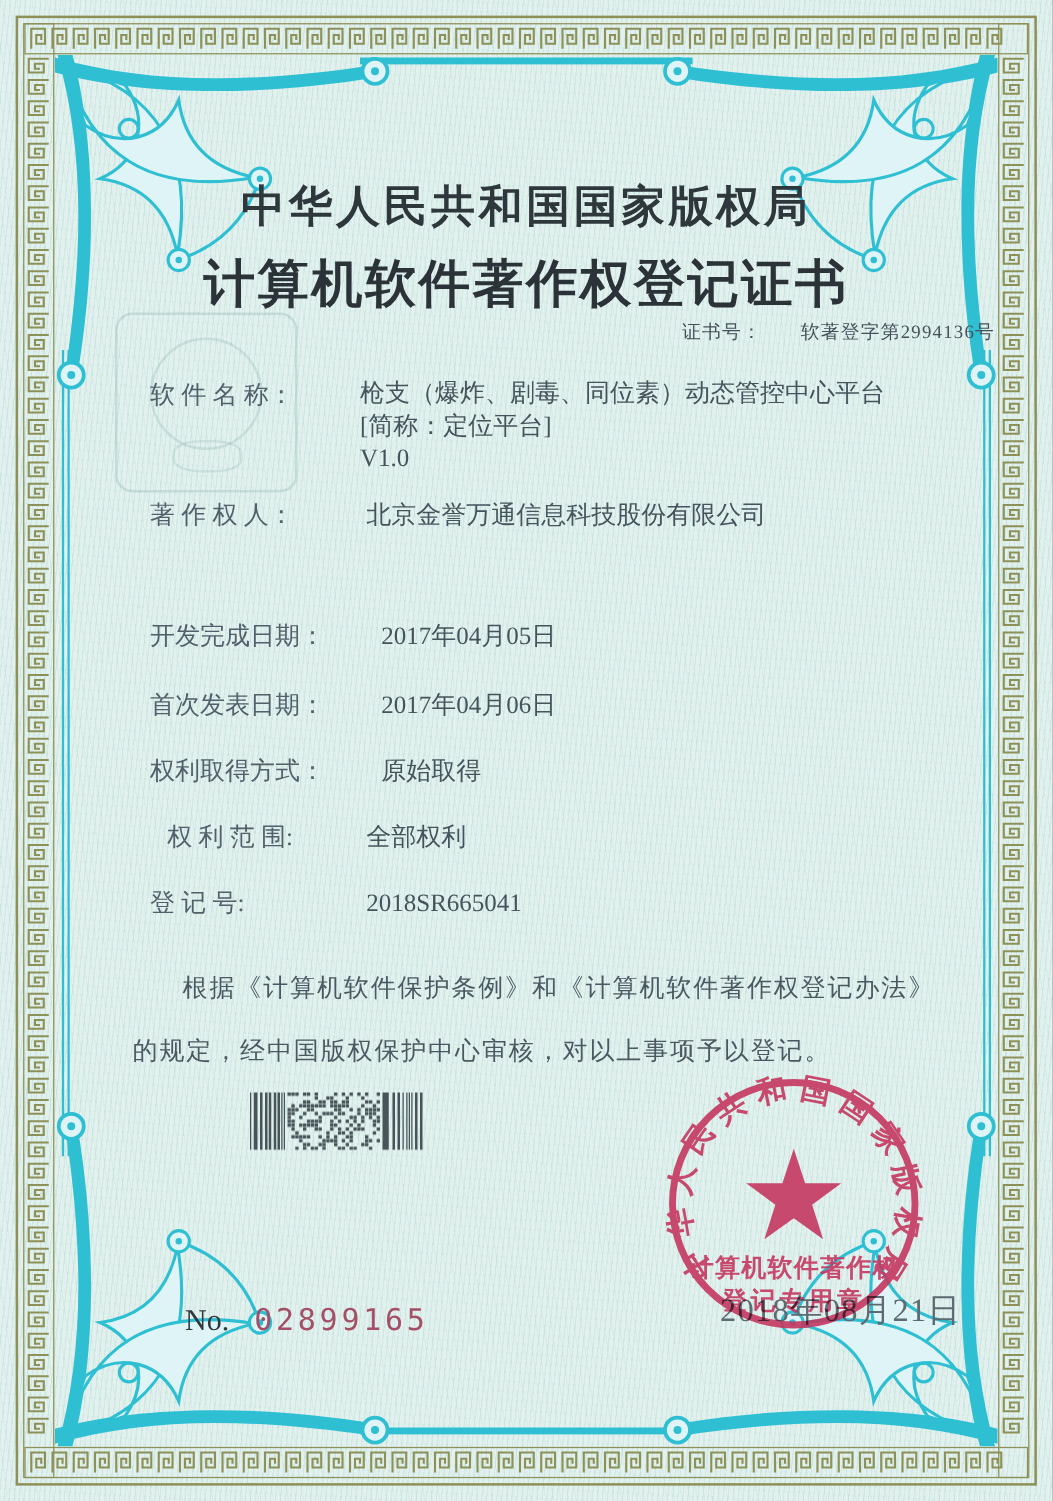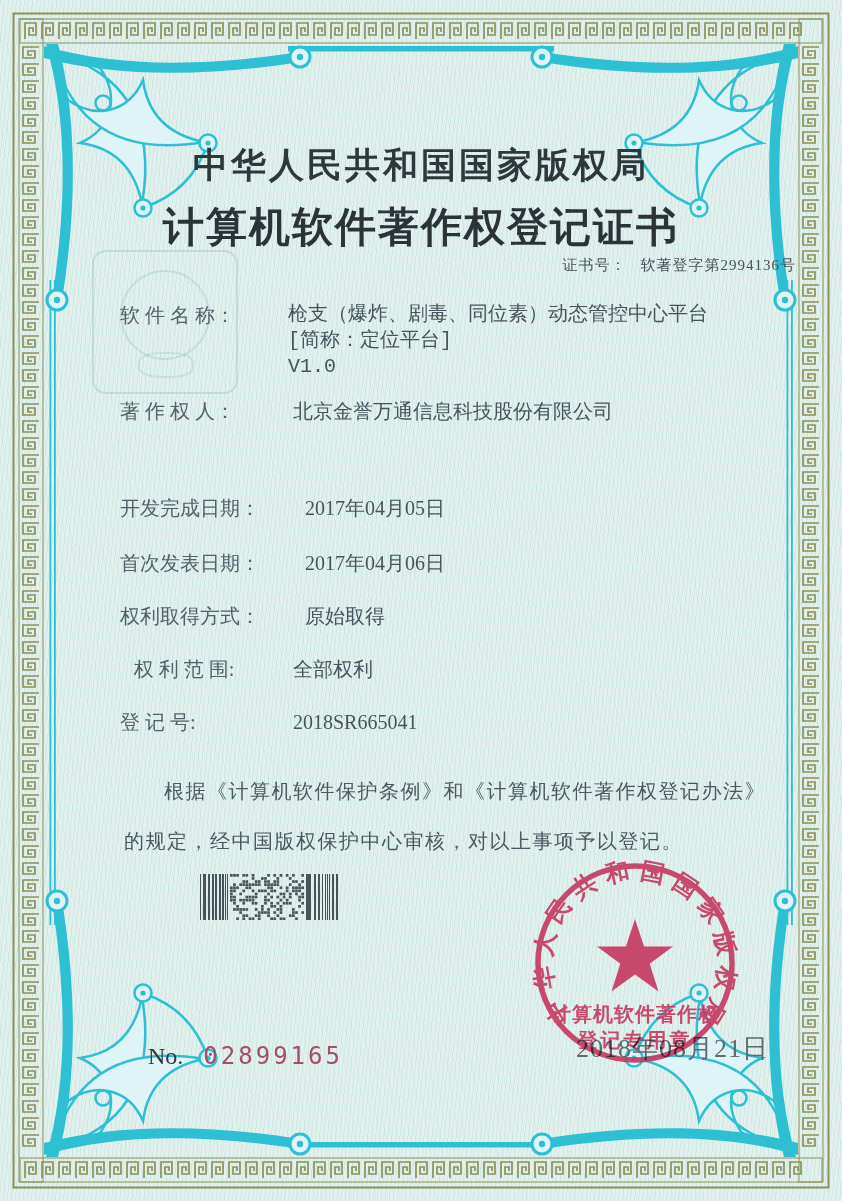--- a/index.html
+++ b/index.html
@@ -21,29 +21,29 @@
     top:142px;left:0;width:100%;text-align:center;
     font-size:35px;font-weight:600;letter-spacing:3px;color:#2e373c;
   }
   .cert-title{
     top:200px;left:0;width:100%;text-align:center;
     font-size:41px;font-weight:700;letter-spacing:2px;color:#2b3339;
   }
   .cert-no{
     top:256px;right:46px;font-size:15px;color:#44515a;letter-spacing:1px;
   }
-  .cert-no .v{margin-left:14px;text-align:right;}
+  .cert-no .v{margin-left:31px;text-align:right;}
   
   .row{position:absolute;left:120px;font-size:20px;white-space:nowrap;}
   .row .lbl{color:#51606a;display:inline-block;min-width:128px;}
   .row .val{color:#45545c;margin-left:40px;}
   .name-lines{position:absolute;left:288px;font-size:20px;color:#45545c;line-height:26px;white-space:nowrap;}
   
   .statement{
-    top:766px;left:124px;width:656px;
+    top:766px;left:106px;width:656px;
     font-size:20px;line-height:50px;letter-spacing:1.5px;
     text-indent:40px;color:#4a5961;
   }
   
   .issue-date{
     top:1031px;left:528px;font-size:26px;letter-spacing:1px;color:#5d6a71;z-index:3;margin-left:48px;
   }
   .serial{top:1042px;left:148px;z-index:3;white-space:nowrap;}
   .serial .no{font-size:24px;color:#2e383e;}
   .serial .num{
@@ -168,21 +168,21 @@
 
     <div class="abs cert-title">计算机软件著作权登记证书</div>
 
     <div class="abs cert-no">
       <span>证书号：</span><span class="v">软著登字第2994136号</span>
     </div>
 
     <div class="row" style="top:302px;">
       <span class="lbl">软 件 名 称：</span>
     </div>
-    <div class="name-lines" style="top:302px;font-family:Liberation Mono, monospace;">
+    <div class="name-lines" style="top:302px;">
       <div>枪支（爆炸、剧毒、同位素）动态管控中心平台</div>
       <div>[简称：定位平台]</div>
       <div>V1.0</div>
     </div>
 
     <div class="row" style="top:398px;">
       <span class="lbl">著 作 权 人：</span>
       <span class="val">北京金誉万通信息科技股份有限公司</span>
     </div>
 

